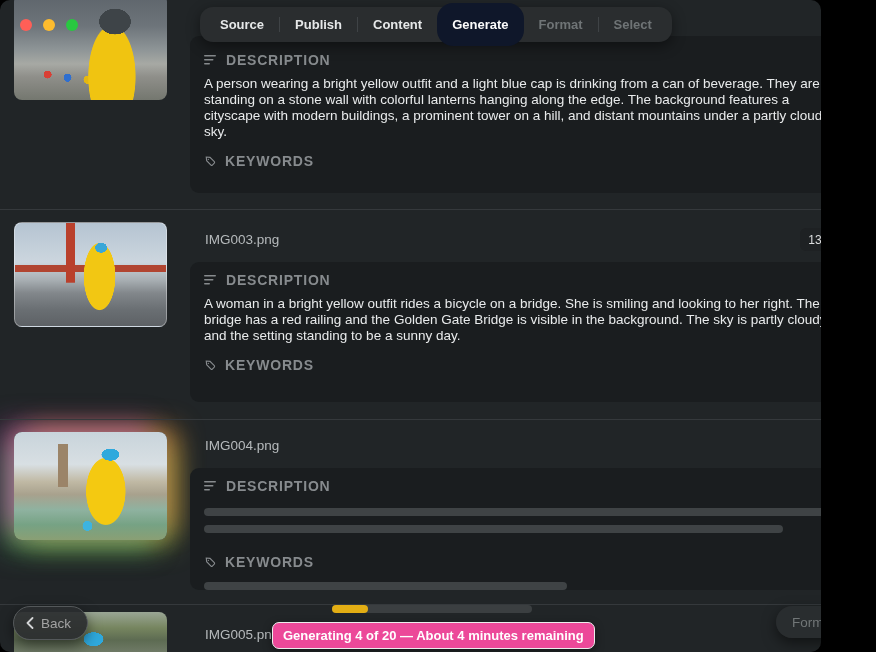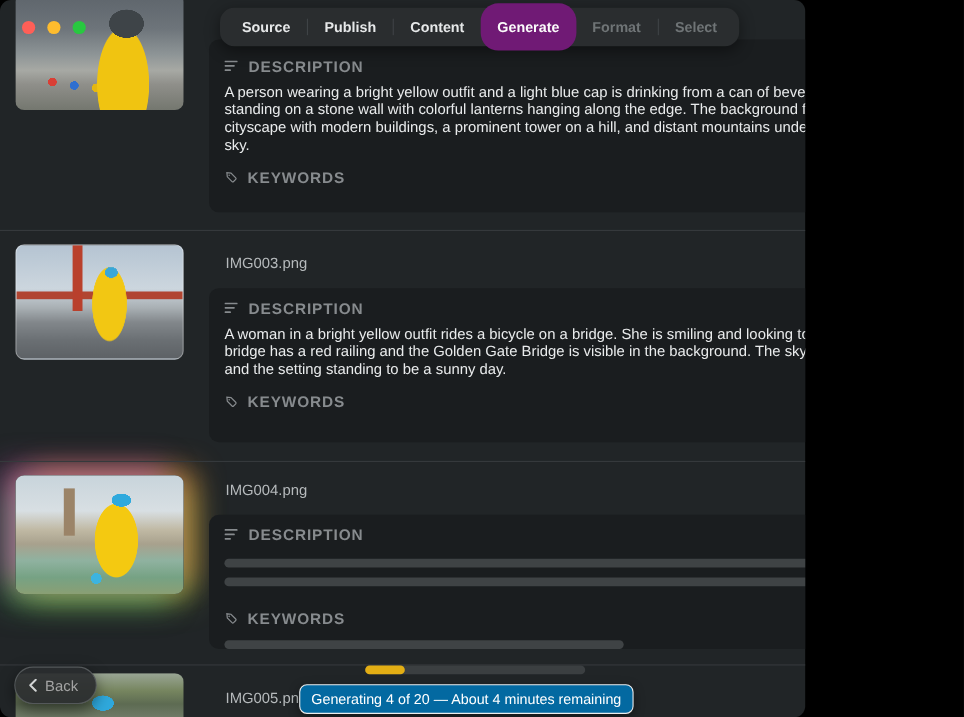--- a/index.html
+++ b/index.html
@@ -1,25 +1,25 @@
 <!DOCTYPE html>
 <html style="--accent-yellow: #e3ae14; --traffic-red: #ff5f57; --traffic-yellow: #febc2e; --traffic-green: #28c840;"><head>
 <meta charset="utf-8">
 <style>
   html,body{margin:0;padding:0;background:#000;}
   body{width:876px;height:652px;font-family:"Liberation Sans","DejaVu Sans",sans-serif;}
-  #app{position:relative;width:732px;height:652px;background:#212527;border-radius:10px;overflow:hidden;}
+  #app{position:relative;width:821px;height:652px;background:#212527;border-radius:10px;overflow:hidden;}
 
   
   .tabbar{position:absolute;left:200px;top:7px;width:472px;height:35px;background:#2a2d2f;
     border-radius:13px;display:flex;align-items:center;justify-content:space-between;
     padding:0 10px;box-sizing:border-box;box-shadow:0 4px 14px rgba(0,0,0,.45);z-index:40;}
   .tab{font-size:13px;font-weight:600;color:#e6e8e9;padding:6px 10px;border-radius:16px;white-space:nowrap;cursor:default;}
   .tab.disabled{color:#6f7476;}
-  .tab.selected{background:#701a75;color:#fbfbfb;padding:14px 15px;}
+  .tab.selected{background:#0f172a;color:#fbfbfb;padding:14px 15px;}
   .tabsep{width:1px;height:15px;background:#3f4346;}
 
   
   .thumb{position:absolute;left:14px;width:153px;border-radius:8px;background:#444;overflow:hidden;}
 
   .thumb1{top:-6px;height:106px;
     background:
       radial-gradient(ellipse 16px 13px at 66% 26%,#3e4448 98%,transparent),      
       radial-gradient(ellipse 24px 52px at 64% 78%,#f0c411 97%,transparent),      
       radial-gradient(circle 4px at 22% 76%,#d93f35 97%,transparent),
@@ -74,21 +74,21 @@
     background:rgba(42,45,47,.92);border:1px solid #54585a;border-radius:17px;font-size:13.5px;color:#a3a3a3;
     box-shadow:0 5px 14px rgba(0,0,0,.5);z-index:60;cursor:pointer;}
   .format-btn{position:absolute;left:776px;top:606px;height:32px;padding:0 14px 0 16px;display:flex;align-items:center;gap:7px;
     background:rgba(42,45,47,.95);border-radius:17px;font-size:13.5px;color:#70757
 
 7;
     box-shadow:0 5px 14px rgba(0,0,0,.5);z-index:60;color:#717677;}
   .progress{position:absolute;left:332px;top:605px;width:200px;height:8px;border-radius:4px;background:#3b3f41;z-index:55;}
   .progress-fill{height:8px;border-radius:4px;background:var(--accent-yellow,#e3ae14);width:18%;}
   .status-pill{position:absolute;left:272px;top:622px;height:25px;padding:0 10px;display:flex;align-items:center;
-    background:#0369a1;border:1.5px solid #ececec;border-radius:7px;font-size:13px;font-weight:400;color:#fff;
+    background:#ec4899;border:1.5px solid #ececec;border-radius:7px;font-size:13px;font-weight:700;color:#fff;
     z-index:65;white-space:nowrap;box-shadow:0 3px 10px rgba(0,0,0,.4);}
 </style>
 </head>
 <body>
 
 <div id="app">
 
   <div class="thumb thumb1"></div>
   <div class="thumb thumb2"></div>
   <div class="thumb thumb3"></div>

